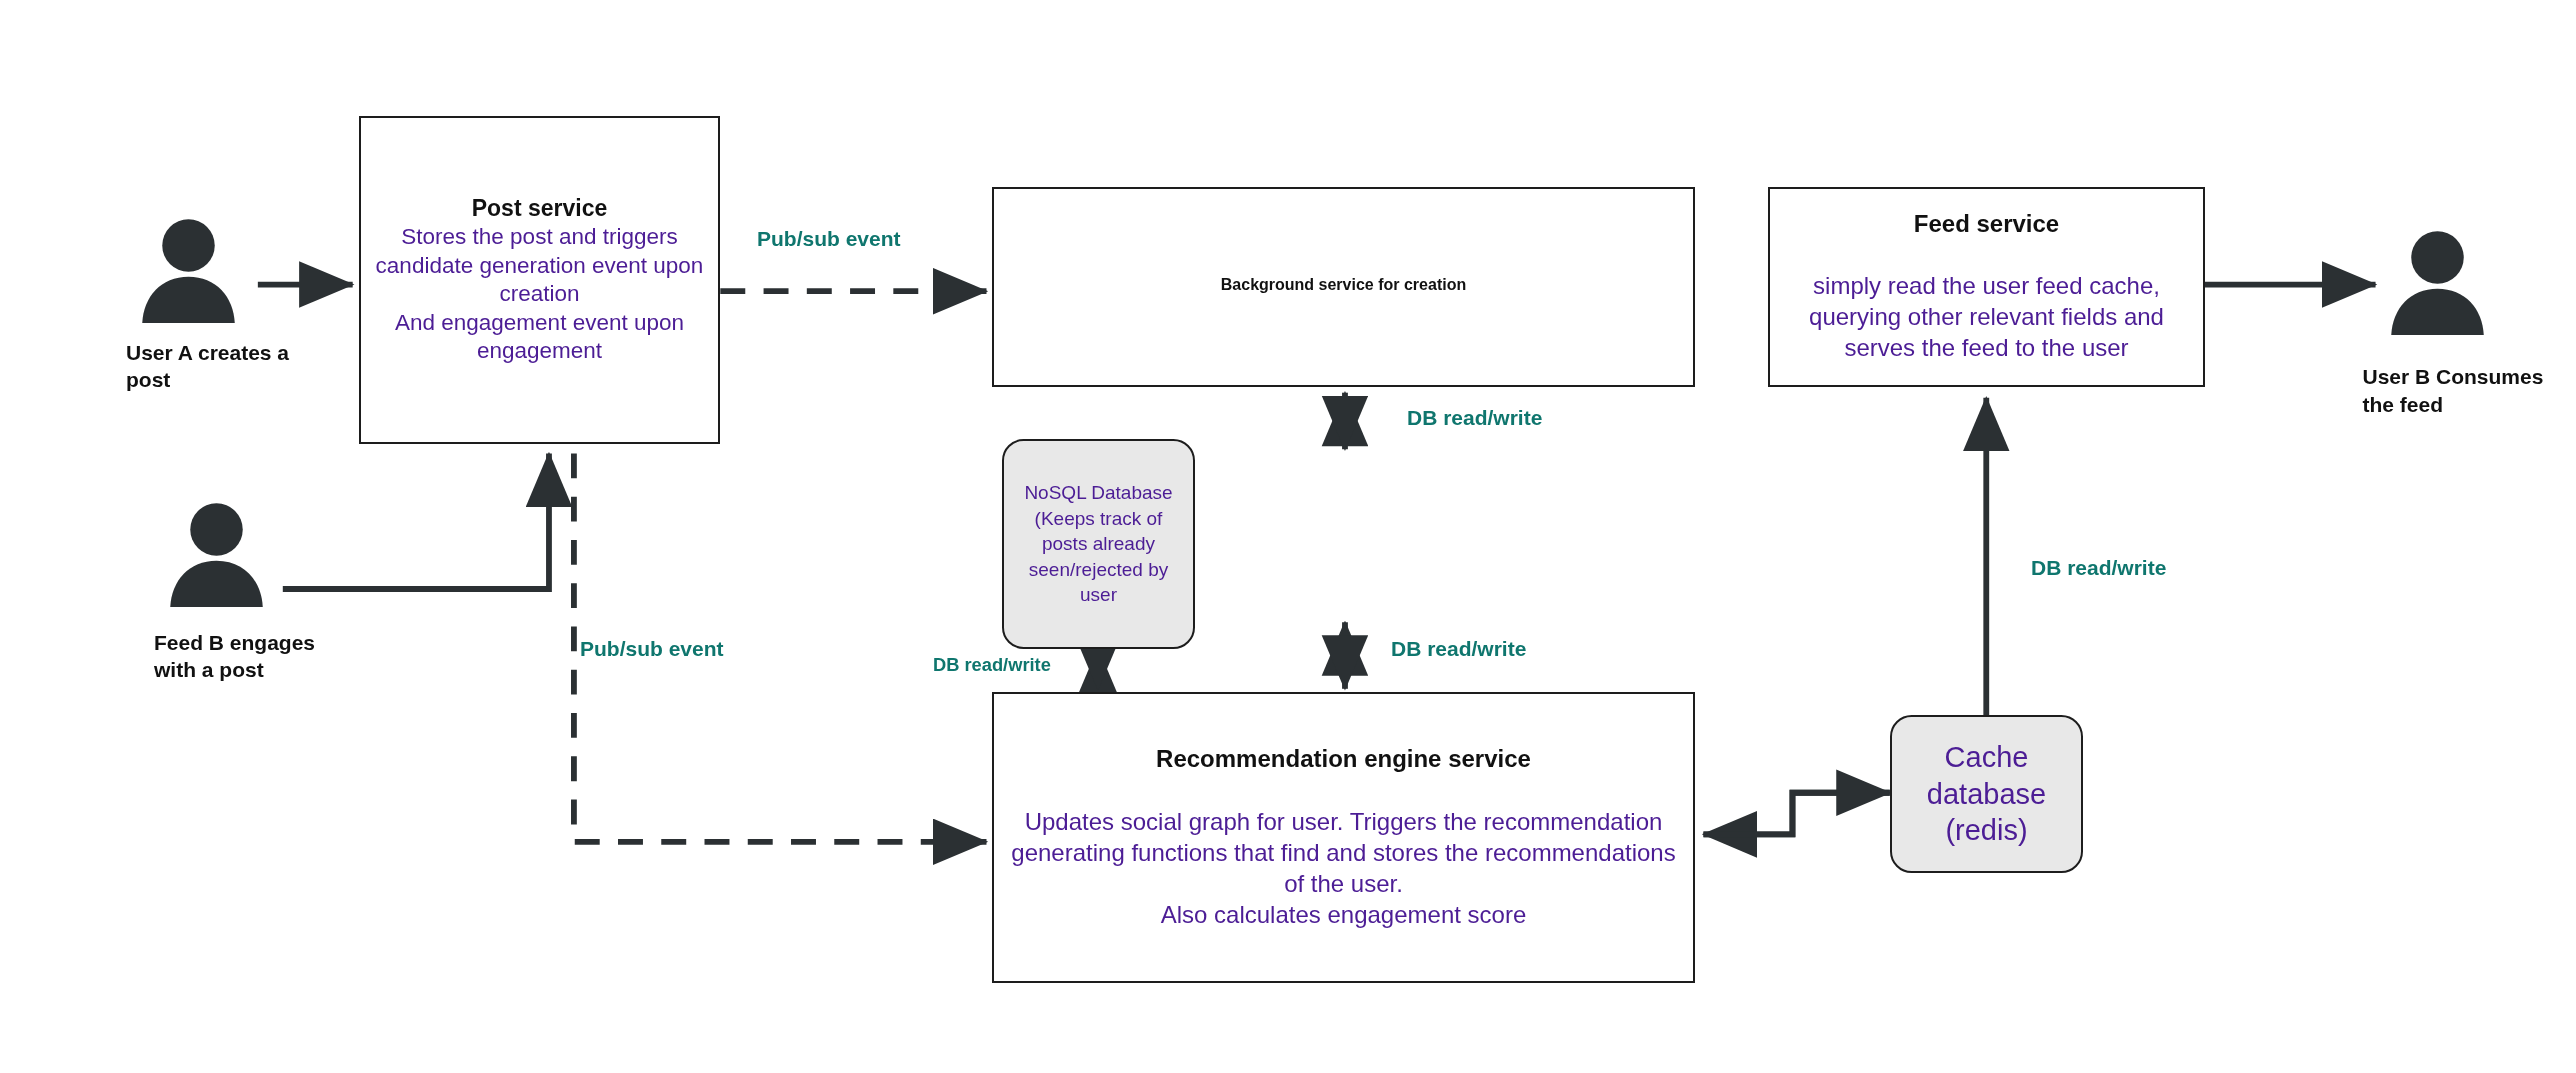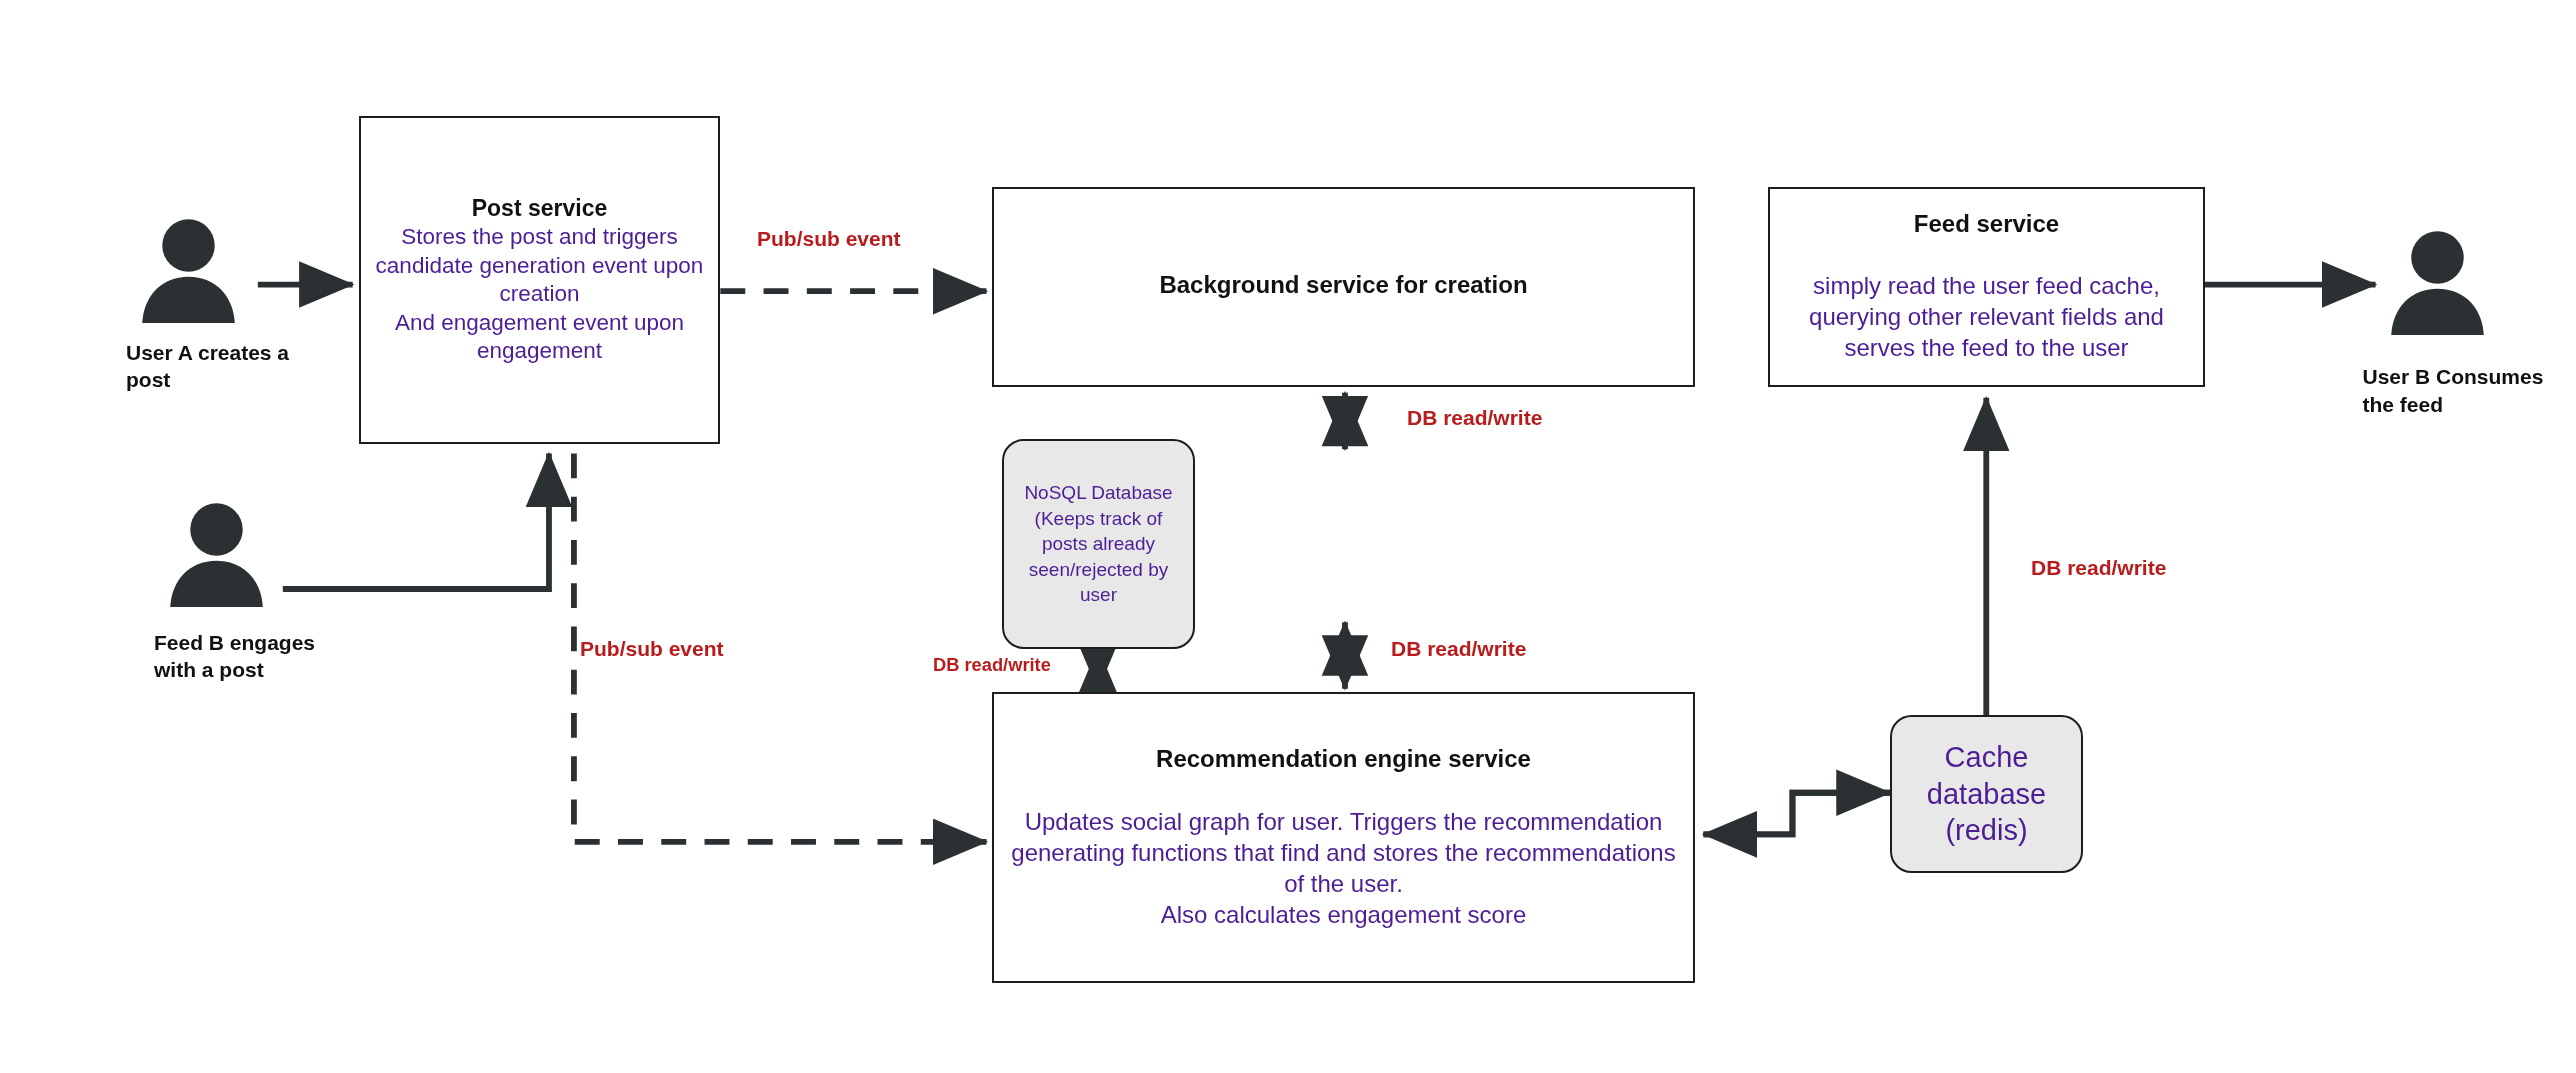--- a/index.html
+++ b/index.html
@@ -45,21 +45,21 @@
     font-weight: bold;
     color: #111111;
   }
   .node-body {
     color: #4c1d95;
     font-weight: normal;
   }
   .edge-label {
     position: absolute;
     font-weight: bold;
-    color: #b91c1c;
+    color: #0f766e;
     white-space: nowrap;
     line-height: 1.15;
   }
   .actor {
     position: absolute;
     display: flex;
     flex-direction: column;
     align-items: flex-start;
   }
   .actor-icon {
@@ -138,21 +138,21 @@
 the feed</div>
   </div>
 
   <div class="node rect-node" style="left:359px; top:116px; width:361px; height:328px; padding:10px 13.3px;">
     <div class="node-title" style="font-size:23px; margin-bottom:1.7px;">Post service</div>
     <div class="node-body" style="font-size:22.5px; line-height:1.26; white-space:pre-line;">Stores the post and triggers candidate generation event upon creation
 And engagement event upon engagement</div>
   </div>
 
   <div class="node rect-node" style="left:992px; top:187px; width:703px; height:200px; padding:8.3px 15px;">
-    <div class="node-title" style="font-size:24px; margin-bottom:3.3px;">Background service for creation</div>
+    <div class="node-title" style="font-size:16px; margin-bottom:3.3px;">Background service for creation</div>
   </div>
 
   <div class="node rect-node" style="left:1768px; top:187px; width:437px; height:200px; padding:8.3px 11.6px;">
     <div class="node-title" style="font-size:24px; margin-bottom:2.5px;">Feed service</div>
     <div class="node-body" style="font-size:24px; line-height:1.3; white-space:pre-line;margin-top:29px;">simply read the user feed cache, querying other relevant fields and serves the feed to the user</div>
   </div>
 
   <div class="node db-node" style="left:1002px; top:439px; width:193px; height:210px; padding:8.3px 11.6px;">
     <div class="node-body" style="font-size:19px; line-height:1.34;">NoSQL Database (Keeps track of posts already seen/rejected by user</div>
   </div>

